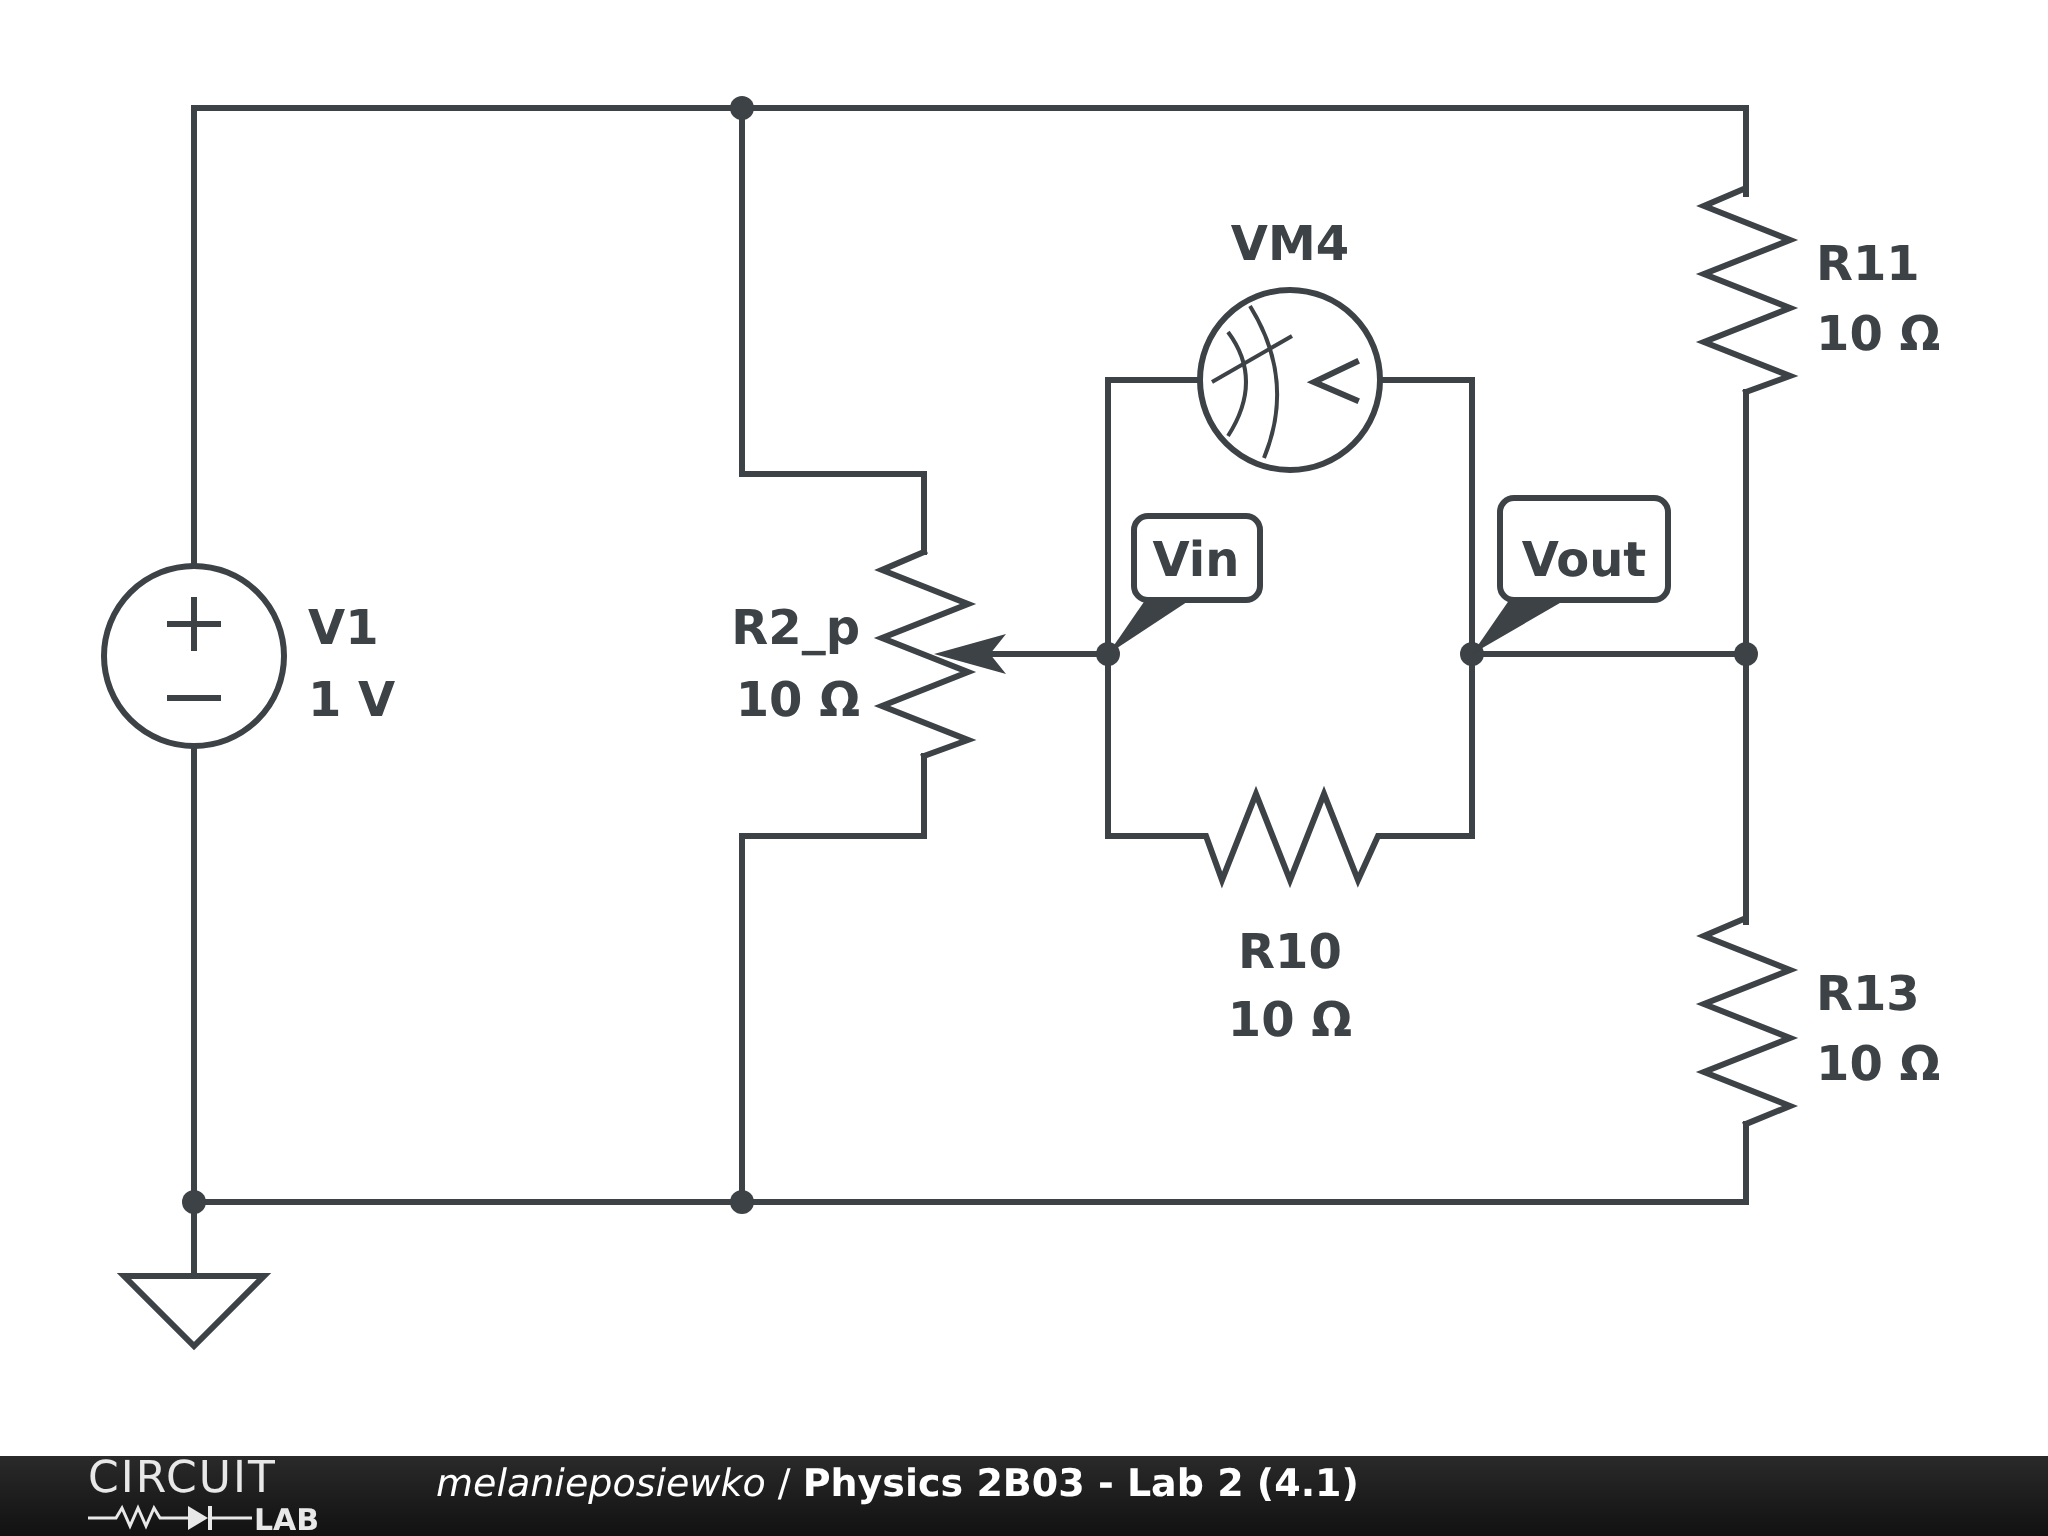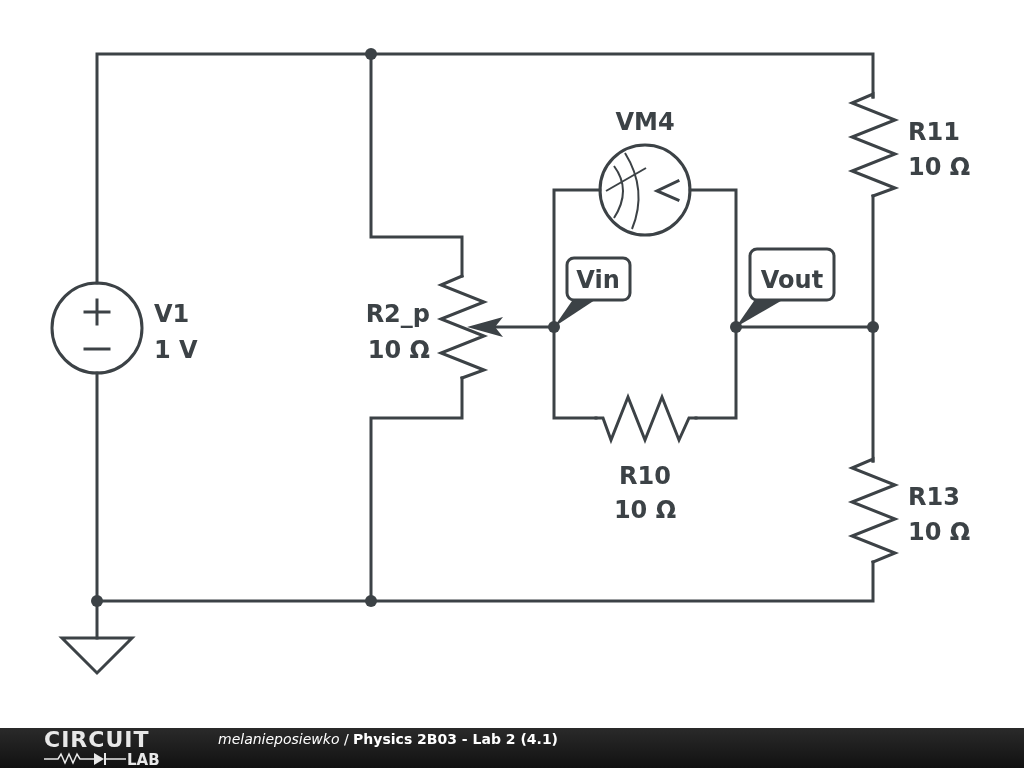--- a/index.html
+++ b/index.html
@@ -3,23 +3,23 @@
   <meta charset="utf-8">
   <style>
     html, body { margin: 0; padding: 0; background: #ffffff; }
     body { width: 1024px; height: 768px; position: relative; overflow: hidden; }
     #schematic { position: absolute; left: 0; top: 0; width: 1024px; height: 728px; }
     .wire { stroke: #3c4246; stroke-width: 3; fill: none; stroke-linejoin: miter; stroke-linecap: square; }
     .thin { stroke: #3c4246; stroke-width: 2; fill: none; }
     .lbl { font-family: "DejaVu Sans", sans-serif; font-weight: bold; font-size: 24px; fill: #3c4246; }
     .tag { font-family: "DejaVu Sans", sans-serif; font-weight: bold; font-size: 24px; fill: #3c4246; }
     #footer { position: absolute; left: 0; top: 728px; width: 1024px; height: 40px; background: linear-gradient(#2a2a2a, #111111); }
-    .logo-top { position: absolute; left: 44px; top: 1px; font-family: "DejaVu Sans", sans-serif; font-size: 22px; font-weight: 700; color: #e8e8e8; letter-spacing: 1px; line-height: 22px; }
+    .logo-top { position: absolute; left: 44px; top: 1px; font-family: "DejaVu Sans", sans-serif; font-size: 22px; font-weight: 400; color: #e8e8e8; letter-spacing: 1px; line-height: 22px; }
     .logo-bot { position: absolute; left: 44px; top: 22px; width: 130px; height: 16px; }
-    .footer-line1 { position: absolute; left: 218px; top: 3px; font-family: "DejaVu Sans", sans-serif; font-size: 14px; color: #ffffff; white-space: nowrap; }
+    .footer-line1 { position: absolute; left: 218px; top: 3px; font-family: "DejaVu Sans", sans-serif; font-size: 19px; color: #ffffff; white-space: nowrap; }
     .footer-line2 { position: absolute; left: 218px; top: 21px; font-family: "DejaVu Sans", sans-serif; font-size: 14px; color: #ffffff; white-space: nowrap; }
     .author { font-style: italic; }
     .proj { font-weight: bold; }
   </style>
 </head>
 <body>
 
 <svg id="schematic" viewBox="0 0 1024 728">
 
   <g>

